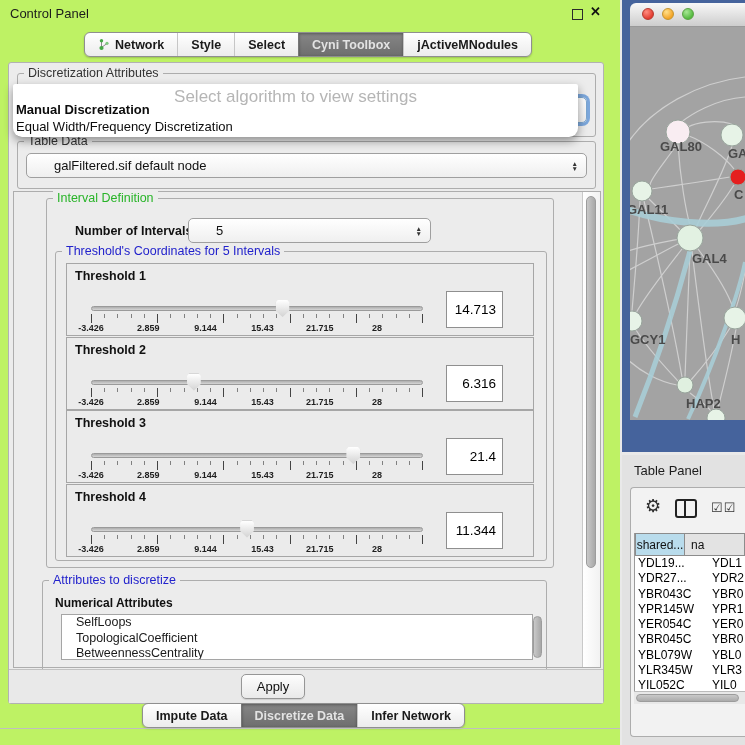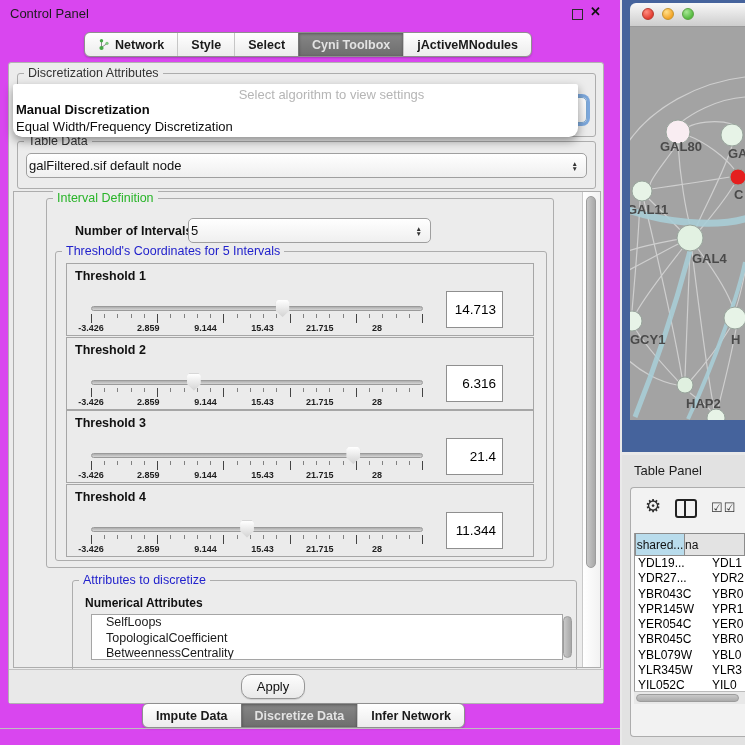--- a/index.html
+++ b/index.html
@@ -1,20 +1,20 @@
 <!DOCTYPE html>
 <html><head>
 <meta charset="utf-8">
 <style>
   html,body{margin:0;padding:0;background:#d9d9d9;}
   #page{position:relative;width:745px;height:745px;overflow:hidden;
         font-family:"Liberation Sans",sans-serif;background:#e9e9e9;-webkit-font-smoothing:antialiased;}
 
   
-  #control-panel{position:absolute;left:0;top:0;width:620px;height:745px;background:#d946ef;}
+  #control-panel{position:absolute;left:0;top:0;width:620px;height:745px;background:#bef264;}
   .cp-title{position:absolute;left:10px;top:6px;font-size:13px;color:#1c1c1c;}
   .float-btn{position:absolute;left:572px;top:9px;width:9px;height:9px;border:1.5px solid #2b2b2b;background:transparent;}
   .close-btn{position:absolute;left:590px;top:4px;font-size:13px;font-weight:bold;color:#111;}
 
   
   .tabbar{position:absolute;display:flex;border:1px solid #8f8f8f;border-radius:6px;overflow:hidden;
           background:linear-gradient(#ffffff,#ececec);box-shadow:0 1px 2px rgba(0,0,0,.2);height:23px;}
   .tab{padding:0 13px;font-size:12.5px;font-weight:bold;color:#1a1a1a;display:flex;align-items:center;gap:5px;white-space:nowrap;}
   .tab + .tab{border-left:1px solid #c6c6c6;}
   .tab.sel{background:linear-gradient(#868686,#6e6e6e);color:#e3e3e3;box-shadow:inset 0 1px 3px rgba(0,0,0,.35);border-left-color:#777;}
@@ -23,29 +23,29 @@
 
   
   .cp-body{position:absolute;left:8px;top:62px;width:594px;height:640px;border:1px solid #b2b2b2;border-radius:3px;background:#ececec;}
   .group{position:absolute;border:1px solid #adadad;border-radius:3px;}
   .group-label{position:absolute;top:-8px;left:6px;background:#ececec;padding:0 4px;font-size:12.5px;color:#333;line-height:14px;}
   .group-label.green{color:#28b428;}
   .group-label.blue{color:#2222cc;text-align:right;}
 
   
   .combo{position:absolute;background:linear-gradient(#ffffff,#efefef);border:1px solid #9f9f9f;border-radius:5px;
-         font-size:13px;color:#111;display:flex;align-items:center;padding:0 2px;box-sizing:border-box;}
+         font-size:13px;color:#111;display:flex;align-items:center;padding:0 27px;box-sizing:border-box;}
   .stepper{position:absolute;right:8px;top:50%;transform:translateY(-50%);display:flex;flex-direction:column;
            font-size:6.5px;line-height:5px;color:#333;letter-spacing:0;}
   .combo.focus{box-shadow:0 0 0 3px rgba(96,150,215,.8);border-color:#7aa5cf;}
 
   
   #algo-popup{position:absolute;left:13px;top:84px;width:565px;height:53px;background:#fff;
               border-radius:2px 2px 9px 9px;box-shadow:0 4px 10px rgba(0,0,0,.4);z-index:60;}
-  .popup-hint{position:absolute;left:0;top:3px;width:100%;text-align:center;font-size:13px;color:#b5b5b5;padding-left:36px;}
+  .popup-hint{position:absolute;left:0;top:3px;width:100%;text-align:center;font-size:17px;color:#b5b5b5;}
   .popup-opt{position:absolute;left:3px;font-size:13px;color:#0c0c0c;white-space:nowrap;}
 
   
   #scrollpane{position:absolute;left:4px;top:128px;width:588px;height:477px;border:1px solid #adadad;background:#ececec;box-sizing:border-box;}
   .vscroll{position:absolute;background:linear-gradient(90deg,#ffffff,#f2f2f2);border-left:1px solid #c9c9c9;}
   .vthumb{position:absolute;left:3px;width:10px;border-radius:5px;background:linear-gradient(90deg,#c9c9c9,#a8a8a8);border:1px solid #9c9c9c;box-sizing:border-box;}
 
   
   .threshold-box{position:absolute;left:10px;width:468px;height:73px;background:#ebebeb;border:1px solid #a6a6a6;box-sizing:border-box;}
   .t-title{position:absolute;left:8px;top:5px;font-size:12.5px;font-weight:bold;color:#111;}
@@ -68,21 +68,21 @@
   
   .list-title{position:absolute;left:12px;top:15px;font-size:12px;font-weight:bold;color:#111;}
   #attr-list{position:absolute;left:18px;top:33px;width:472px;height:46px;background:#fff;border:1px solid #a5a5a5;
              overflow:hidden;box-sizing:border-box;}
   .attr-item{font-size:12.5px;color:#1a1a1a;line-height:15.5px;padding-left:14px;white-space:nowrap;}
   #attr-scroll-thumb{position:absolute;right:5px;top:2px;width:9px;height:42px;border-radius:5px;
              background:linear-gradient(90deg,#c9c9c9,#a8a8a8);border:1px solid #9c9c9c;box-sizing:border-box;}
 
   
   #apply-row{position:absolute;left:0;top:606px;width:594px;height:33px;background:#e9e9e9;border-top:1px solid #c2c2c2;}
-  #apply-btn{position:absolute;left:232px;top:4px;width:62px;height:23px;border:1px solid #969696;border-radius:10px;
+  #apply-btn{position:absolute;left:232px;top:4px;width:62px;height:23px;border:1px solid #969696;border-radius:5px;
              background:linear-gradient(#fdfdfd,#e9e9e9);font-size:13px;color:#111;display:flex;align-items:center;justify-content:center;
              box-shadow:0 1px 1px rgba(0,0,0,.12);}
   .cp-bottom-edge{position:absolute;left:0;top:728px;width:620px;height:1px;background:#bfbfbf;}
 
   
   #net-window{position:absolute;left:622px;top:0;width:123px;height:452px;background:#45639c;}
   #net-titlebar{position:absolute;left:8px;top:3px;right:0;height:23px;border-top-left-radius:6px;
                 background:linear-gradient(#f8f8f8,#cdcdcd);border-bottom:1px solid #999;}
   .light{position:absolute;top:5px;width:12px;height:12px;border-radius:50%;box-sizing:border-box;}
   .light.red{left:12px;background:radial-gradient(circle at 35% 30%,#ff8d80,#e23d31 70%);border:1px solid #b53a30;}
@@ -96,21 +96,21 @@
   #tp-inner{position:absolute;left:8px;top:32px;width:115px;height:250px;background:#f2f2f2;
             border:1px solid #adadad;border-right:none;border-radius:4px 0 0 4px;box-sizing:border-box;}
   .gear{position:absolute;left:14px;top:7px;font-size:18px;color:#2e2e2e;}
   .split-icon{position:absolute;left:44px;top:11px;width:18px;height:15px;border:2px solid #222;border-radius:3px;}
   .split-icon::after{content:"";position:absolute;left:7px;top:0;width:2px;height:100%;background:#222;}
   .checks{position:absolute;left:80px;top:12px;font-size:13px;color:#333;letter-spacing:1px;white-space:nowrap;}
   #tp-table{position:absolute;left:3px;top:45px;right:0;height:170px;border-left:1px solid #9a9a9a;overflow:hidden;background:#fff;}
   .th-row{display:flex;height:23px;}
   .th{font-size:12px;color:#111;display:flex;align-items:center;box-sizing:border-box;border:1px solid #8c8c8c;}
   .th.c1{width:73px;justify-content:center;background:#b9dcec;}
-  .th.c2{flex:1 0 60px;background:#e3e3e3;border-left:none;}
+  .th.c2{flex:1 0 60px;padding-left:6px;background:#e3e3e3;border-left:none;}
   .tr{display:flex;height:15.3px;align-items:flex-start;}
   .tr span{font-size:12px;color:#000;white-space:nowrap;overflow:hidden;}
   .tr .c1{width:73px;padding-left:3px;box-sizing:border-box;}
   .tr .c2{flex:1;padding-left:4px;}
   #hscroll{position:absolute;left:3px;right:0;top:203px;height:12px;background:#e8e8e8;border-top:1px solid #bbb;}
   #hthumb{position:absolute;left:2px;top:2px;width:103px;height:8px;border-radius:4px;
           background:linear-gradient(#c9c9c9,#ababab);border:1px solid #9c9c9c;box-sizing:border-box;}
 </style>
 </head>
 <body>
@@ -249,21 +249,21 @@
                     <span style="left:80%">21.715</span>
                     <span style="left:100%">28</span>
                   </div>
                   <div class="handle" style="left:47%"></div>
                 </div>
                 <div class="t-value">11.344</div>
               </div>
             </div>
         </div>
 
-        <div class="group" style="left:28px;top:388px;width:503px;height:95px;margin-left:30px;">
+        <div class="group" style="left:28px;top:388px;width:503px;height:95px;">
           <span class="group-label blue">Attributes to discretize</span>
           <span class="list-title">Numerical Attributes</span>
           <div id="attr-list">
               <div class="attr-item">SelfLoops</div>
               <div class="attr-item">TopologicalCoefficient</div>
               <div class="attr-item">BetweennessCentrality</div>
             </div>
           <div id="attr-scroll-thumb" style="left:490px;top:35px;" class="vthumb"></div>
         </div>
 

